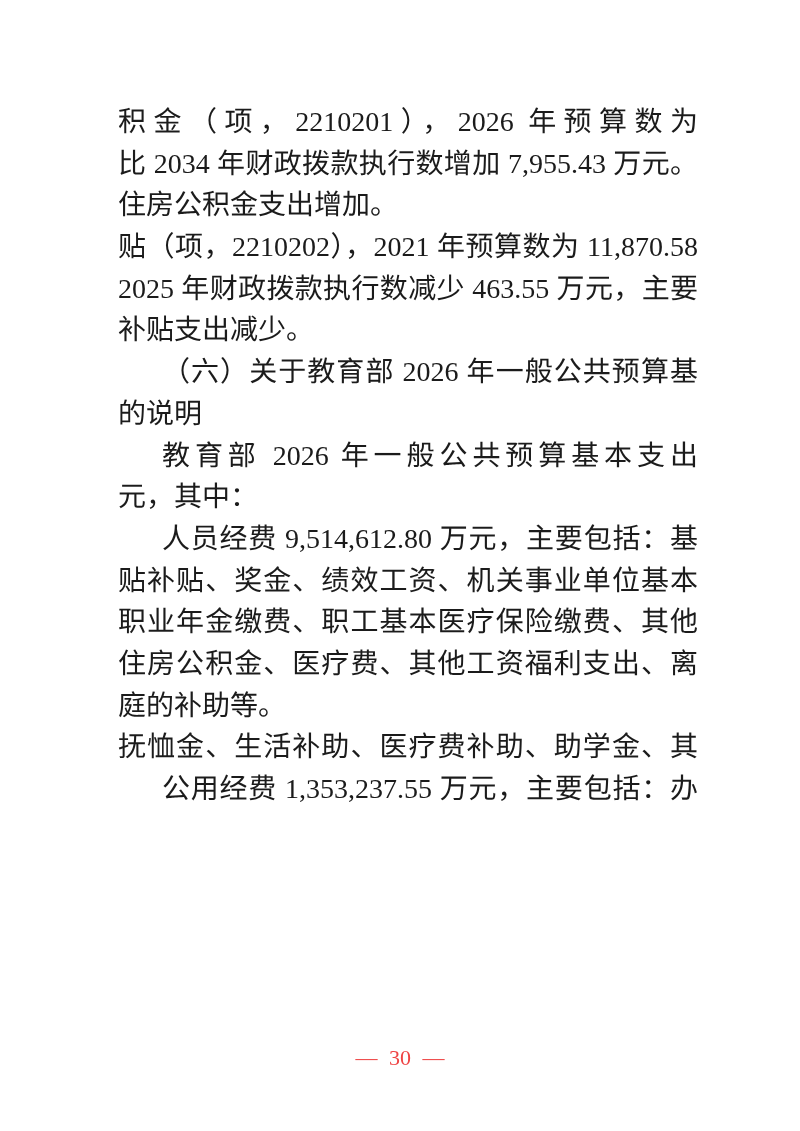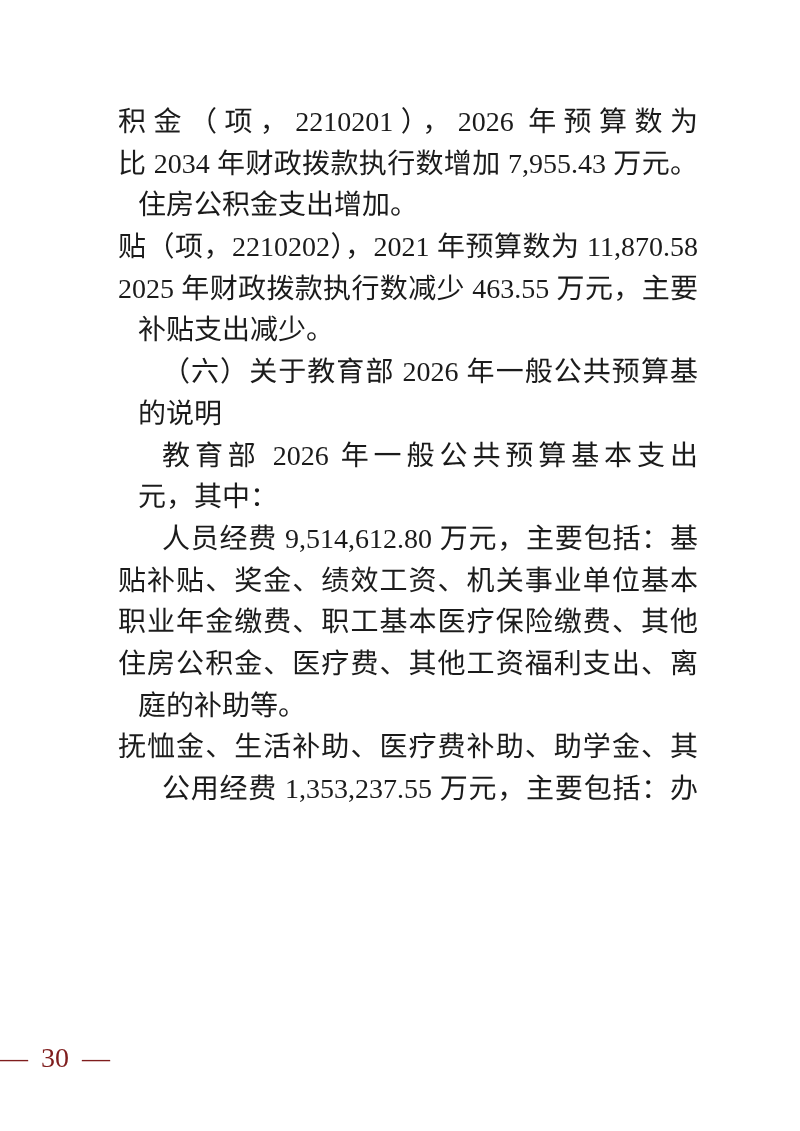--- a/index.html
+++ b/index.html
@@ -31,38 +31,37 @@
     display: block;
     height: 41.7px;
     line-height: 41.7px;
     overflow: hidden;
     text-align: justify;
     
     text-align-last: justify;
   }
   .line.last {
     text-align-last: left;
-    margin-left: 20px;
   }
   .line.indent {
     text-indent: 44px; 
   }
   .para.heading .line {
     font-weight: 400;
   }
   .footer {
     position: absolute;
     top: 1046px;
     left: 0;
     width: 100%;
-    text-align: left;
-    font-size: 28px;
+    text-align: center;
+    font-size: 22px;
     line-height: 24px;
     word-spacing: 6px;
-    color: #7f1d1d;
+    color: #ef4444;
   }
 </style>
 </head>
 <body>
 
 <div class="page">
 
   <div class="body-text">
 
     <p class="para">

